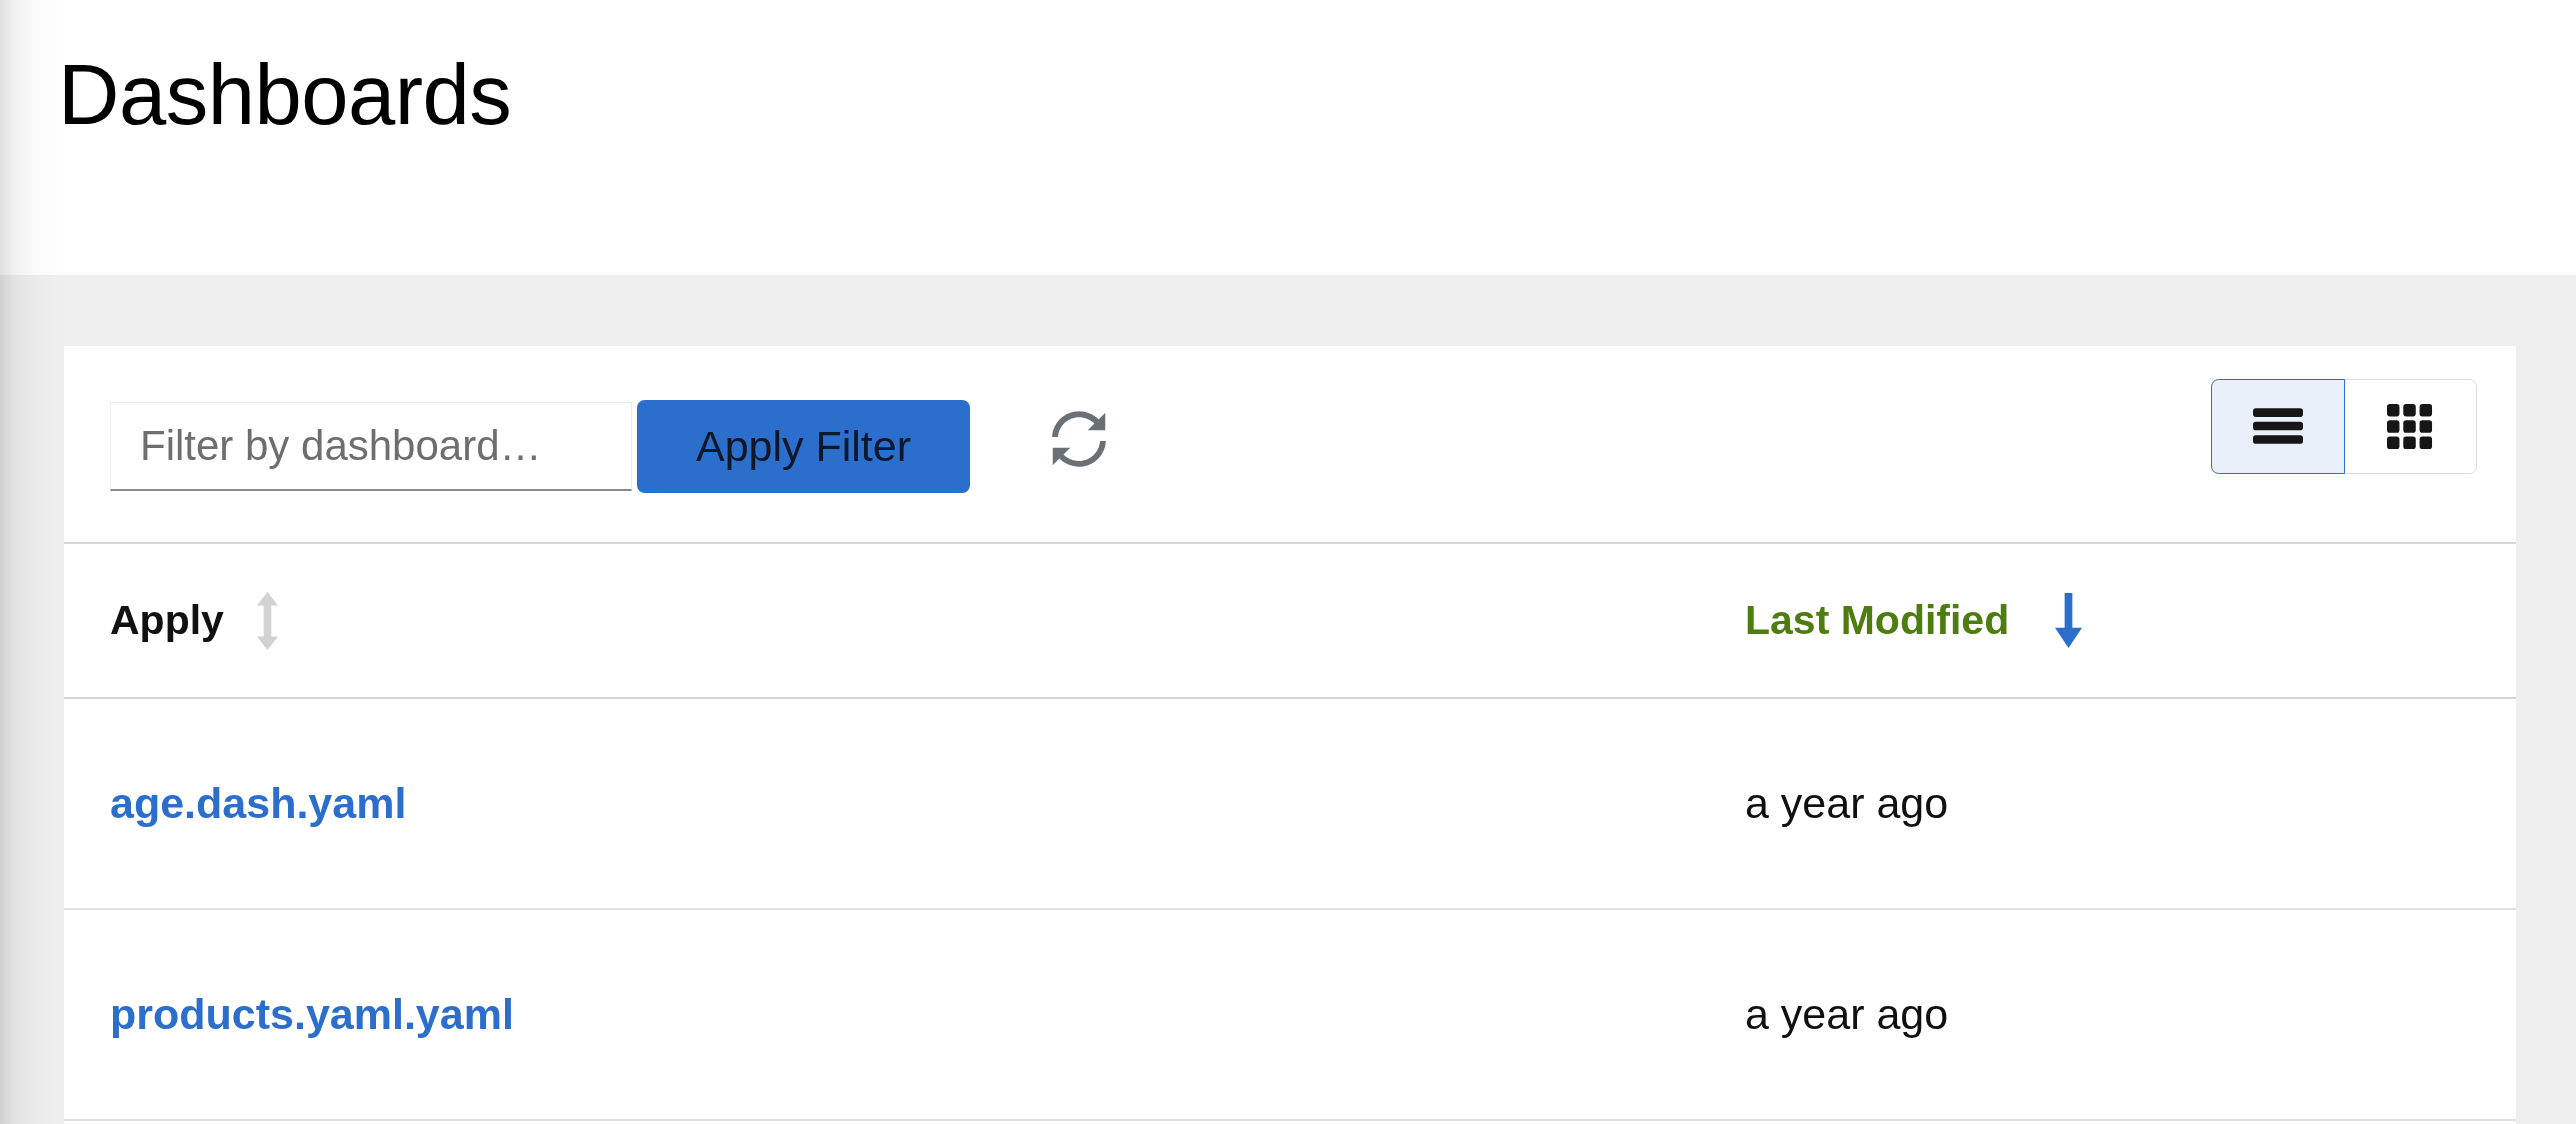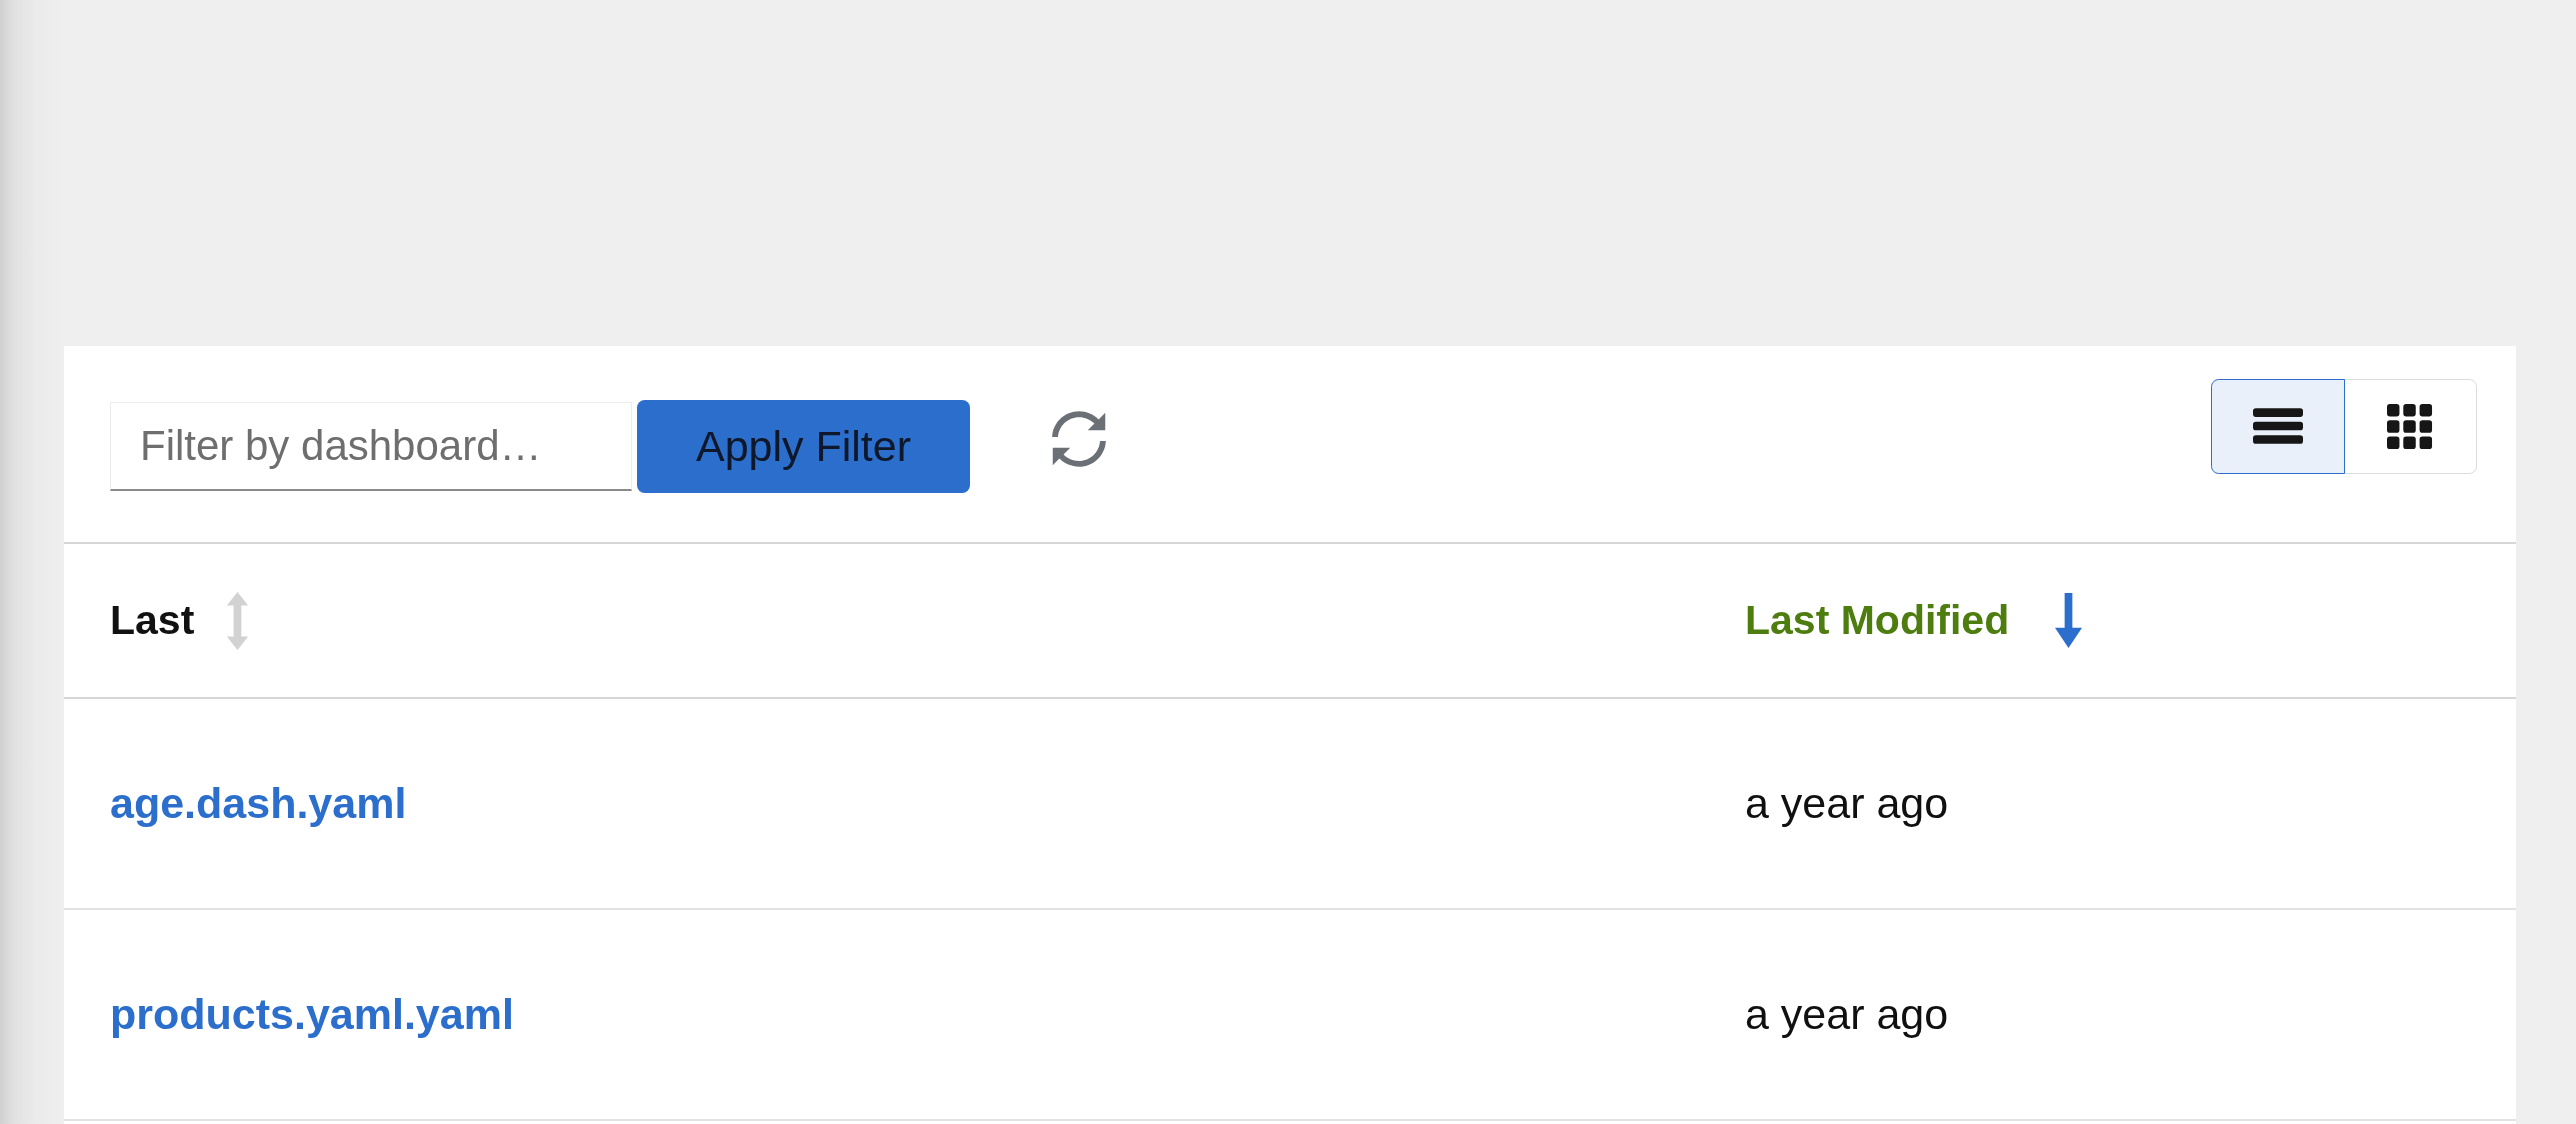--- a/index.html
+++ b/index.html
@@ -236,41 +236,44 @@
     font-size: 43px;
     color: #101010;
     white-space: nowrap;
   }
 </style>
 </head>
 <body>
 
 <div class="app">
 
+  <div class="page-header">
+    <div class="page-title">Dashboards</div>
+  </div>
 
   <div class="card">
 
     <div class="toolbar">
       <div class="filter-input">
         <span class="filter-input-text">Filter by dashboard…</span>
       </div>
 
       <button class="apply-btn">Apply Filter</button>
     </div>
 
     <table class="tbl">
       <colgroup>
         <col class="c-name">
         <col class="c-mod">
       </colgroup>
       <thead>
         <tr>
           <th>
             <div class="th-inner th-name">
-              <span class="th-label dark">Last</span>
+              <span class="th-label dark">Apply</span>
               <span class="sort-icon">
                 <svg width="29" height="60" viewBox="0 0 30 62" xmlns="http://www.w3.org/2000/svg">
                   <path d="M15 1 L26 15 L19 15 L19 47 L26 47 L15 61 L4 47 L11 47 L11 15 L4 15 Z" fill="#d2d2d2"></path>
                 </svg>
               </span>
             </div>
           </th>
           <th>
             <div class="th-inner th-mod">
               <span class="th-label blue">Last Modified</span>

